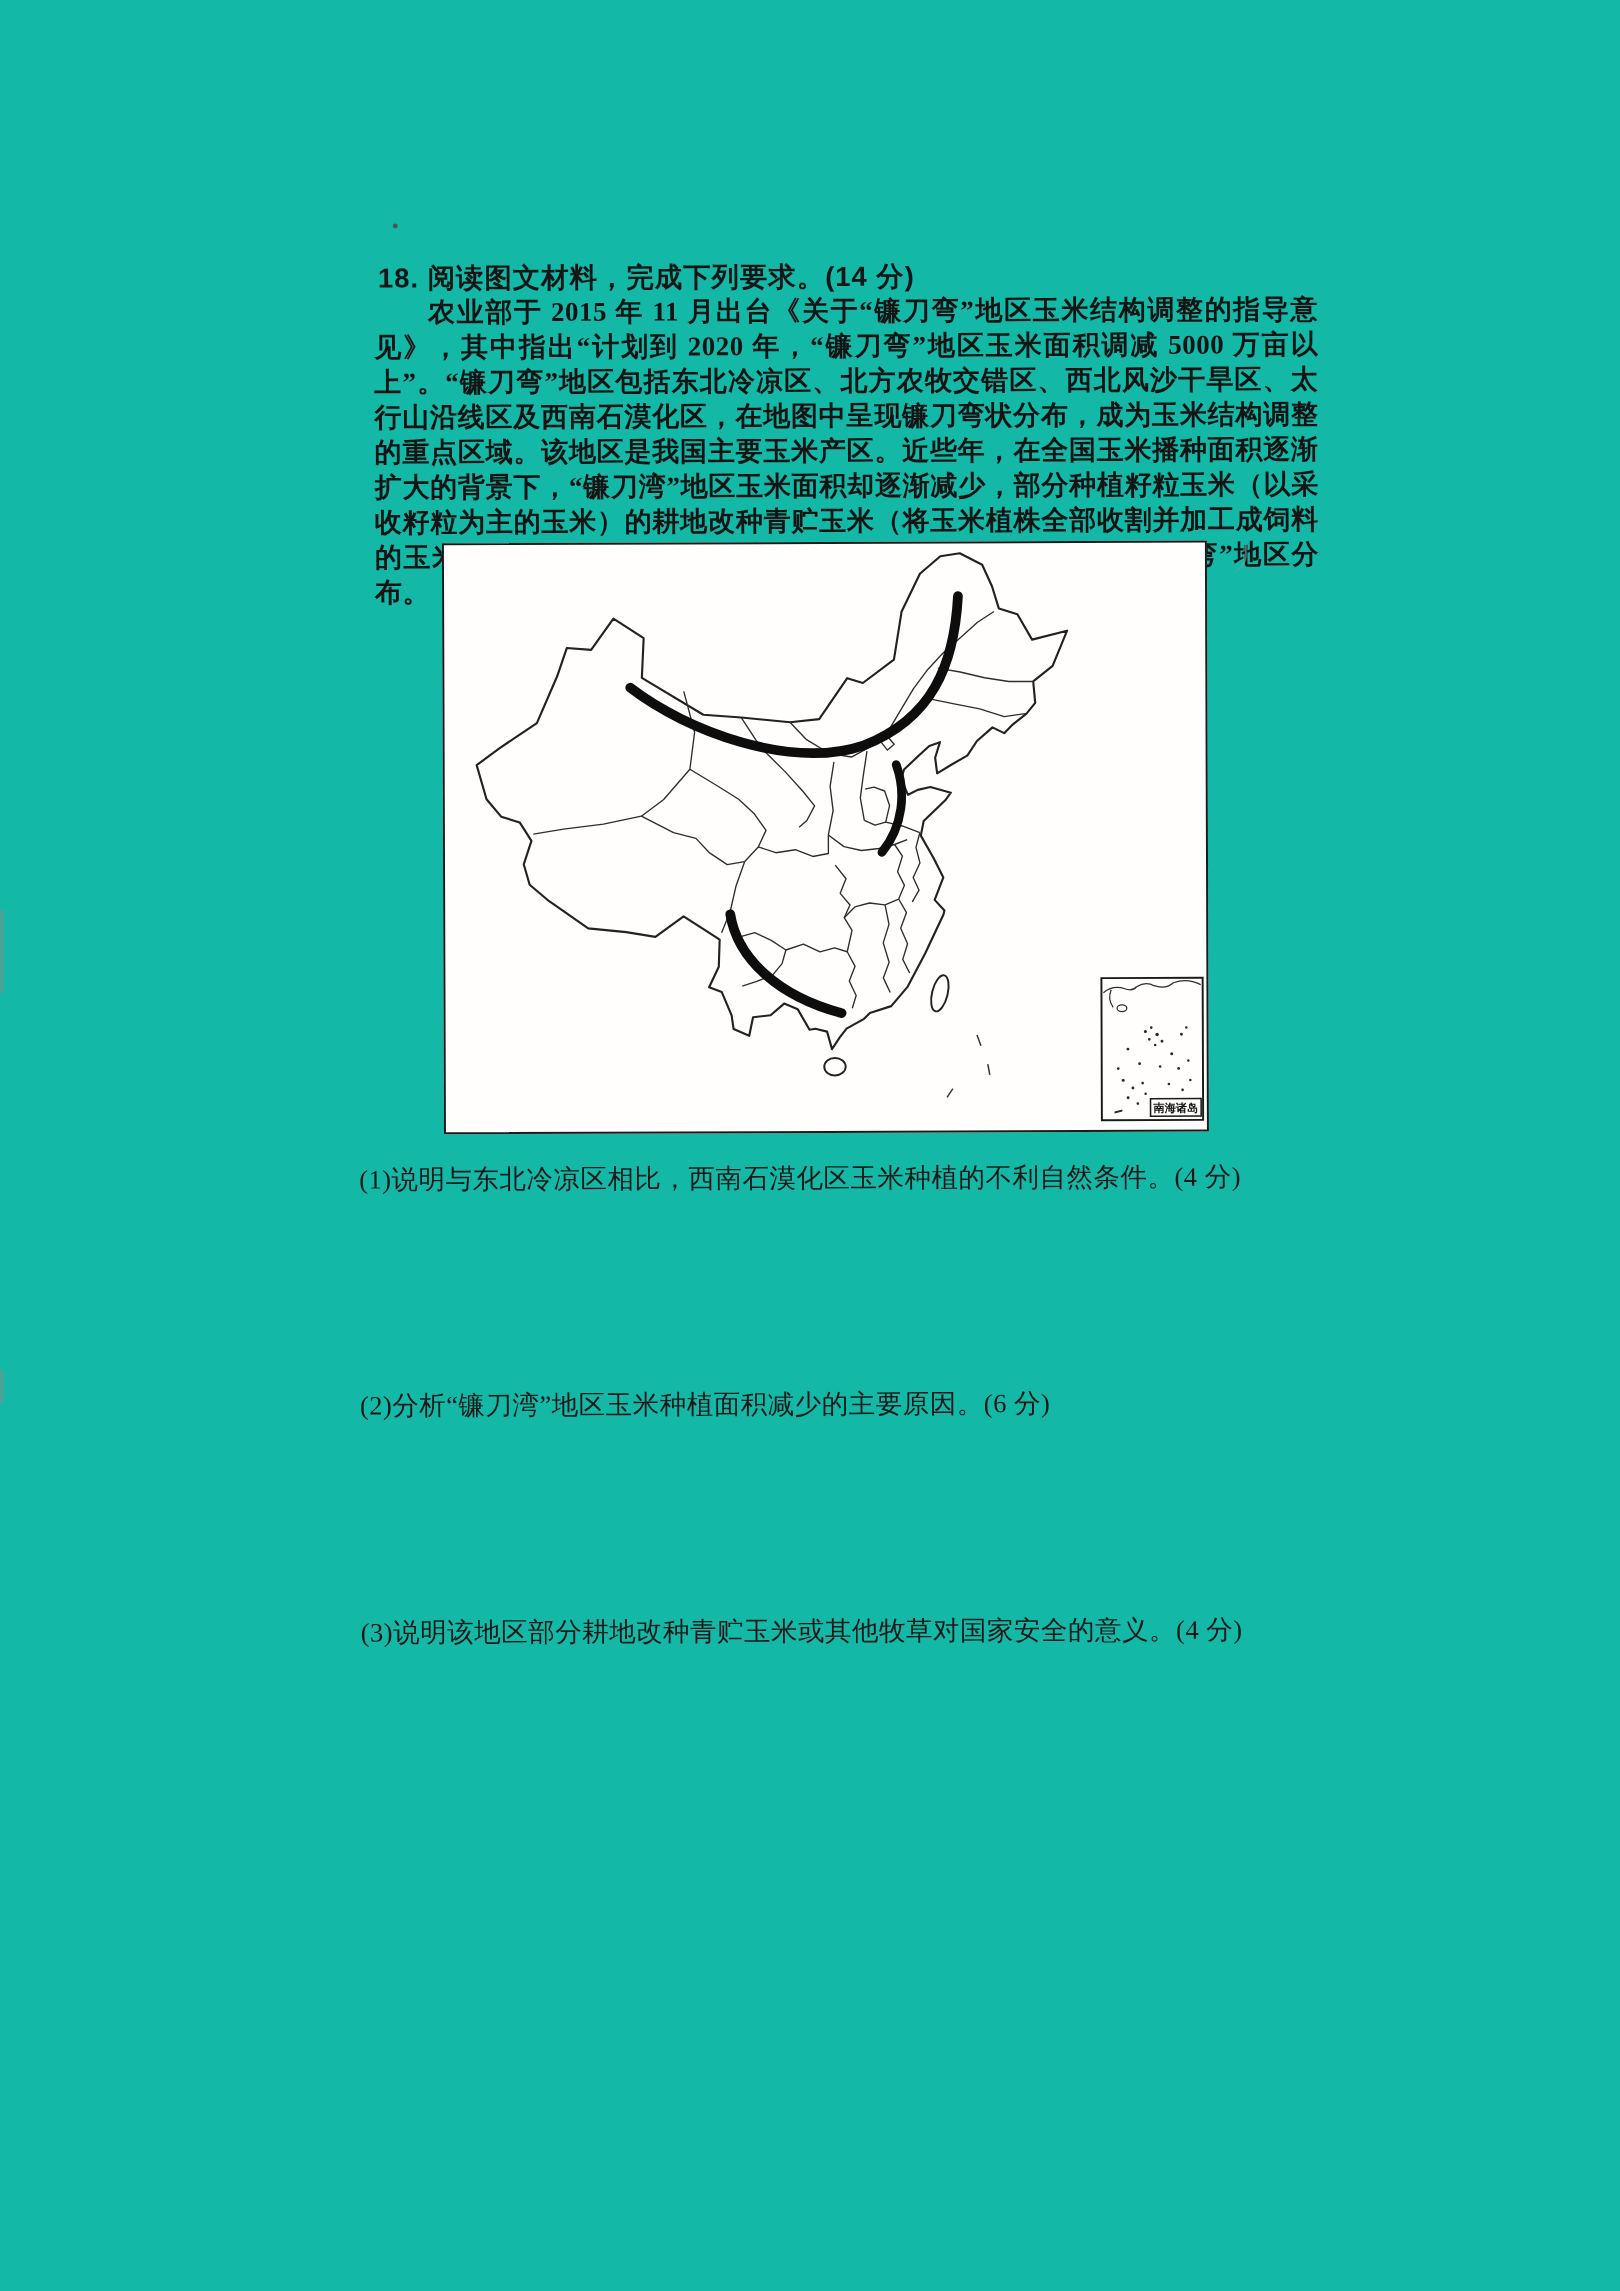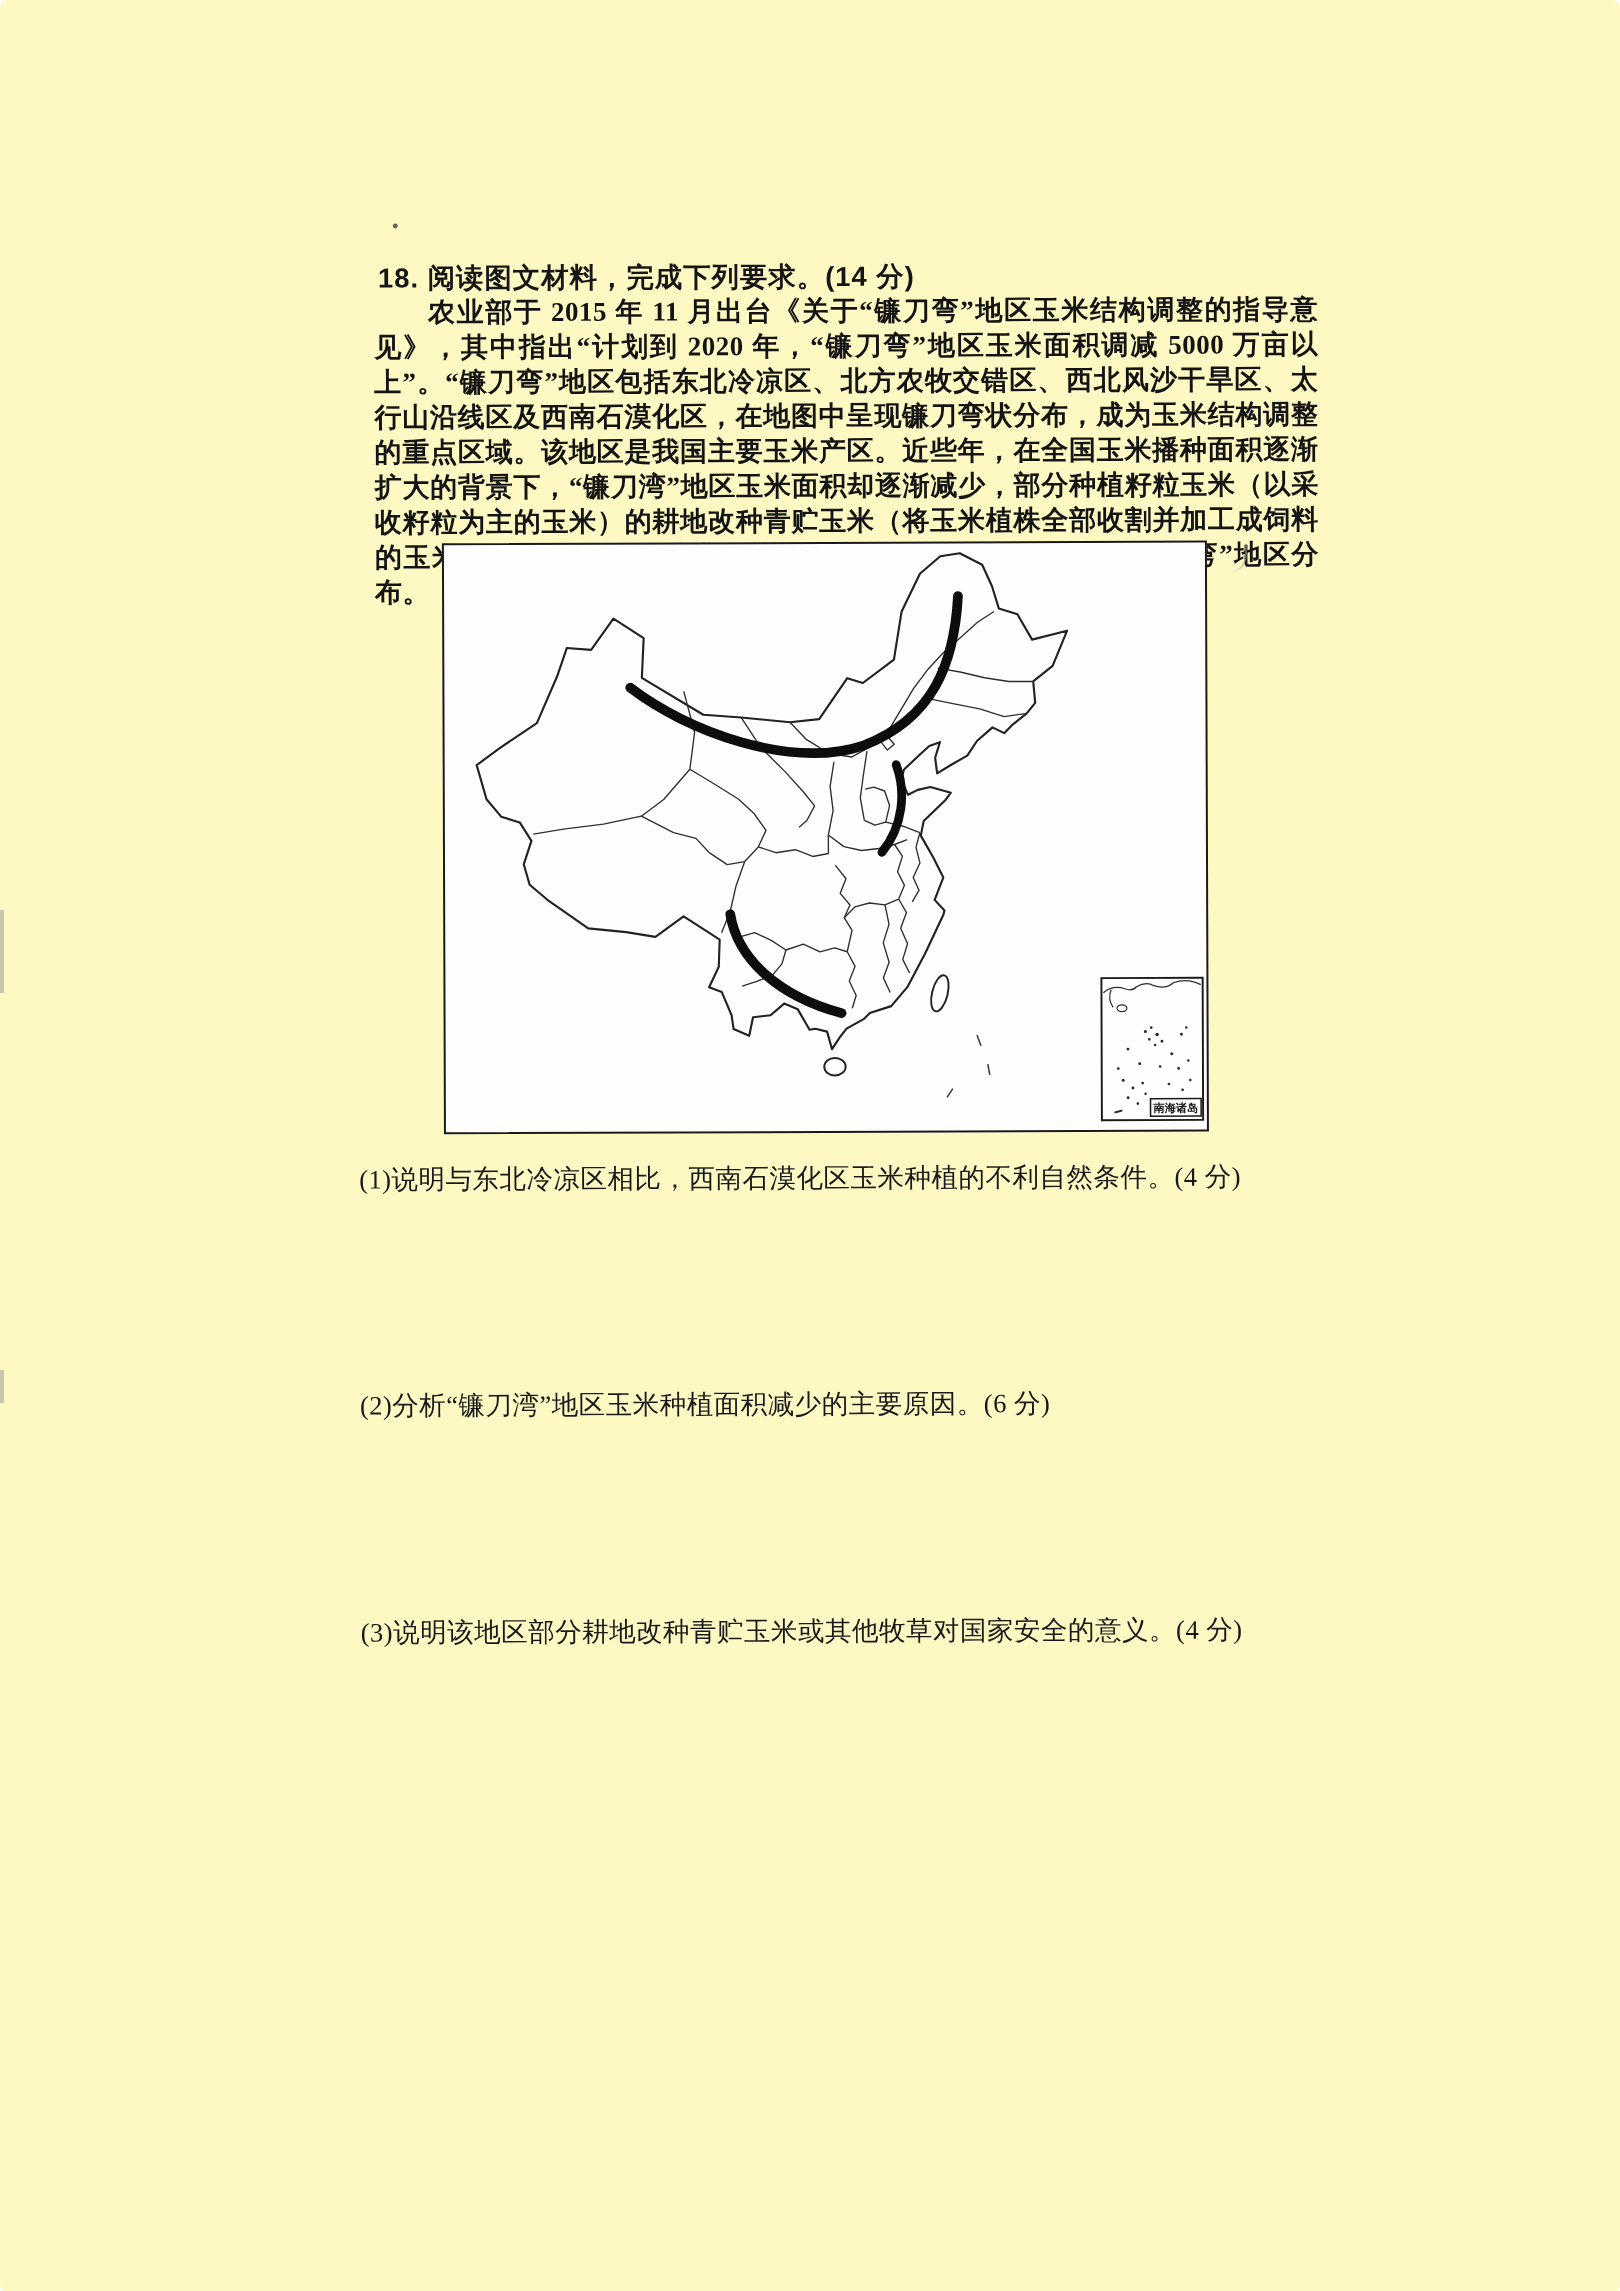--- a/index.html
+++ b/index.html
@@ -6,22 +6,21 @@
   html,body { background:#ffffff; }
   body {
     width:1620px; height:2292px;
     position:relative;
     font-family:"Liberation Serif","DejaVu Serif",serif;
     color:#1b1b1b;
     overflow:hidden;
   }
   .page {
     position:absolute; inset:0;
-    background:#fef9c3;
-    border-radius:7px;
+    background:#14b8a6;
   }
   .content {
     position:absolute; inset:0;
     transform:rotate(-0.2deg);
   }
   .q-header {
     position:absolute; left:381px; top:259px;
     font-family:"Liberation Sans","DejaVu Sans",sans-serif;
     font-weight:700; font-size:27.4px; letter-spacing:1px;
     color:#161616;

